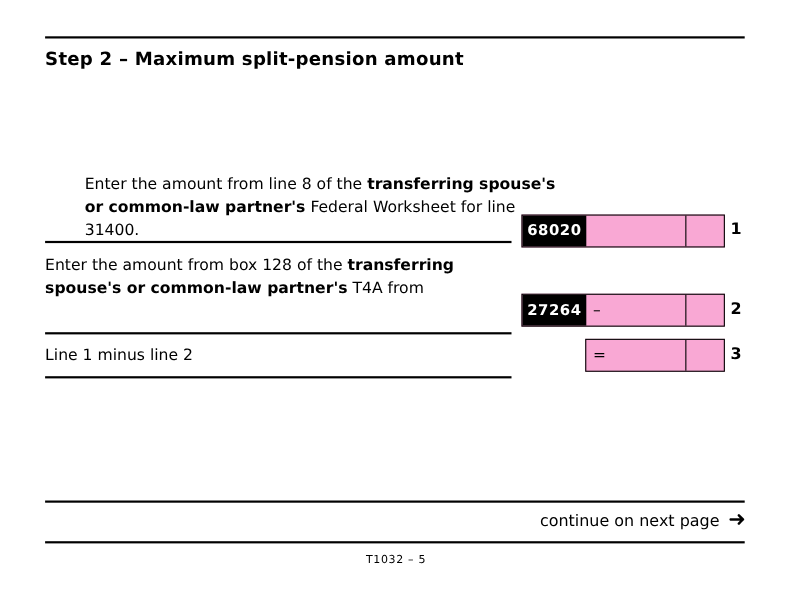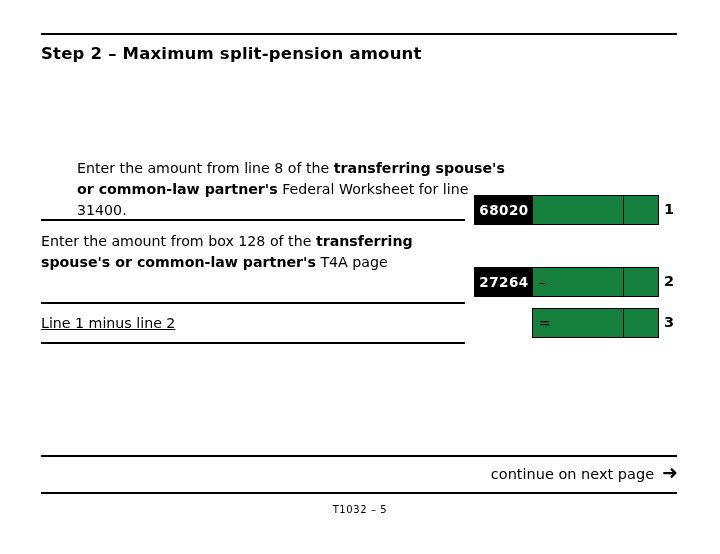--- a/index.html
+++ b/index.html
@@ -75,21 +75,21 @@
   }
 
   
   .boxgroup {
     position: absolute;
     height: 30px;
     border: 1.6px solid #000;
     box-sizing: border-box;
     display: flex;
     align-items: stretch;
-    background: #15803d;
+    background: #f9a8d4;
   }
   .code-tag {
     background: #000;
     color: #fff;
     font-size: 13.5px;
     font-weight: bold;
     letter-spacing: 0.5px;
     display: flex;
     align-items: center;
     justify-content: center;
@@ -180,35 +180,35 @@
     <div class="code-tag">68020</div>
     <div class="entry">
       <span class="op"></span>
     </div>
     <div class="cents"></div>
   </div>
   <div class="line-num" style="left:664px; top:201px;">1</div>
 
   <div class="row" style="top:231px;">
     <div class="row-text" style="top:0;">
-      <span>Enter the amount from box 128 of the </span><b>transferring spouse's or common-law partner's</b><span> T4A page</span>
+      <span>Enter the amount from box 128 of the </span><b>transferring spouse's or common-law partner's</b><span> T4A from</span>
     </div>
   </div>
   <div class="rule" style="top:302px; width:424px;"></div>
   <div class="boxgroup" style="left:474px; top:267px; width:185px;">
     <div class="code-tag">27264</div>
     <div class="entry">
       <span class="op">–</span>
     </div>
     <div class="cents"></div>
   </div>
   <div class="line-num" style="left:664px; top:273px;">2</div>
 
   <div class="row" style="top:313px;">
-    <div class="row-text" style="top:0;text-decoration:underline;">
+    <div class="row-text" style="top:0;">
       <span>Line 1 minus line 2</span>
     </div>
   </div>
   <div class="rule" style="top:342px; width:424px;"></div>
   <div class="boxgroup" style="left:532px; top:308px; width:127px;">
     <div class="entry">
       <span class="op">=</span>
     </div>
     <div class="cents"></div>
   </div>

